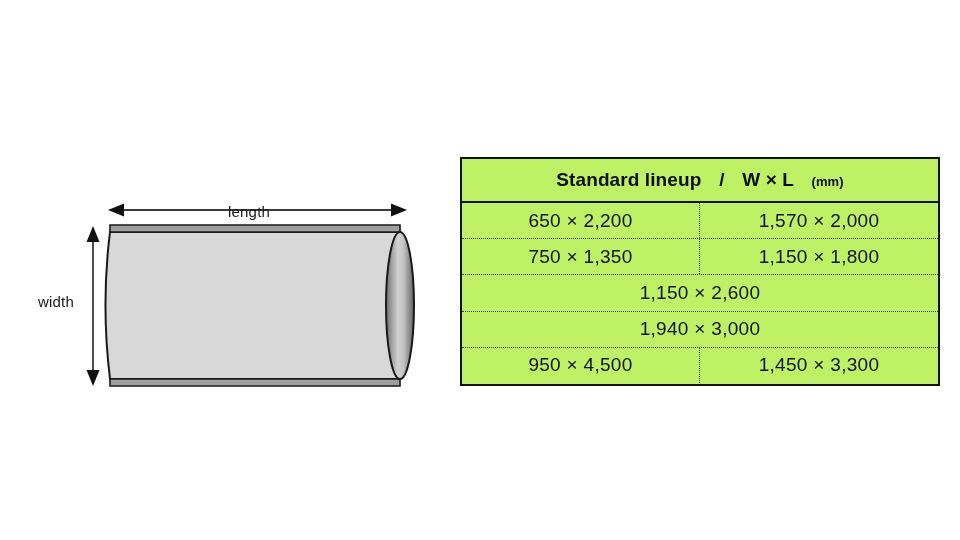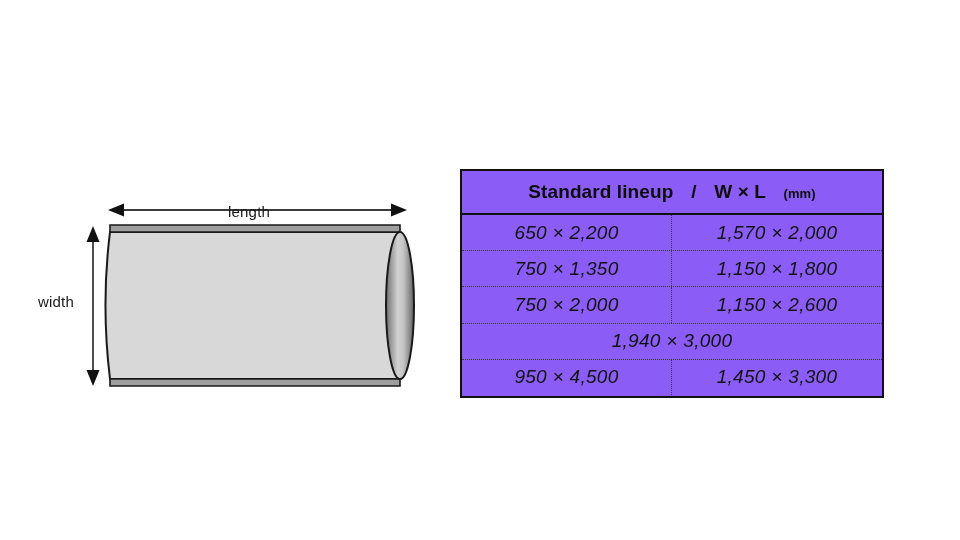--- a/index.html
+++ b/index.html
@@ -45,26 +45,25 @@
   #label-width {
     left: 38px;
     top: 293px;
   }
 
   
   #spec-table {
     position: absolute;
     left: 460px;
     top: 157px;
-    width: 424px;
+    width: 480px;
     height: 229px;
     border: 2.5px solid #111111;
     box-sizing: border-box;
-    background: #8b5cf6;
-    margin-top: 12px;
+    background: #bef264;
   }
   #table-header {
     height: 44px;
     box-sizing: border-box;
     border-bottom: 2.5px solid #111111;
     display: flex;
     align-items: center;
     justify-content: center;
     color: #0d0d0d;
   }
@@ -80,21 +79,20 @@
   }
   .header-unit {
     font-size: 13px;
     font-weight: 700;
     vertical-align: baseline;
   }
   #table-body {
     display: flex;
     flex-direction: column;
     height: 180px;
-    font-style: italic;
   }
   .t-row {
     flex: 1 1 0;
     display: flex;
     position: relative;
     border-bottom: 1.5px dotted #3a3a3a;
     box-sizing: border-box;
   }
   .t-row:last-child {
     border-bottom: none;
@@ -184,21 +182,20 @@
         <div class="t-cell left-cell">650 × 2,200</div>
         <div class="t-cell">1,570 × 2,000</div>
       </div>
 
       <div class="t-row">
         <div class="t-cell left-cell">750 × 1,350</div>
         <div class="t-cell">1,150 × 1,800</div>
       </div>
 
       <div class="t-row">
-        <div class="t-cell left-cell">750 × 2,000</div>
         <div class="t-cell">1,150 × 2,600</div>
       </div>
 
       <div class="t-row">
         <div class="t-cell">1,940 × 3,000</div>
       </div>
 
       <div class="t-row">
         <div class="t-cell left-cell">950 × 4,500</div>
         <div class="t-cell">1,450 × 3,300</div>

